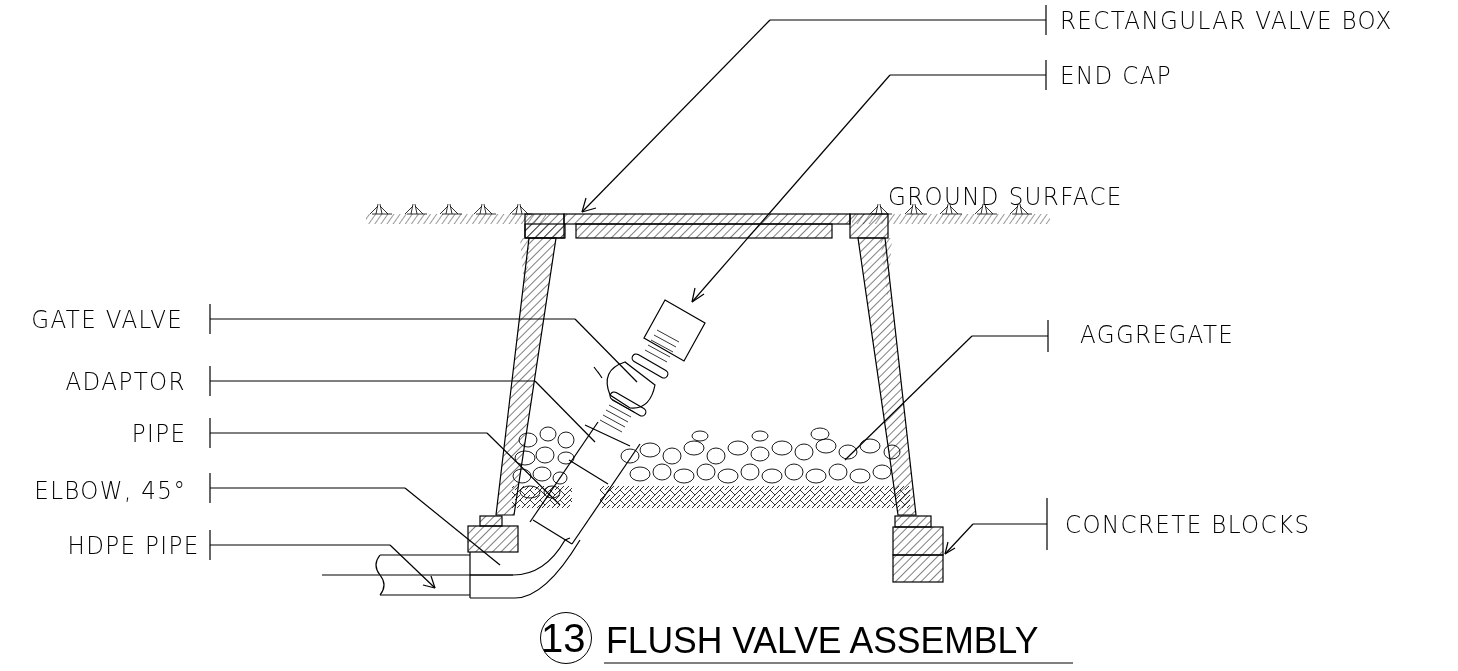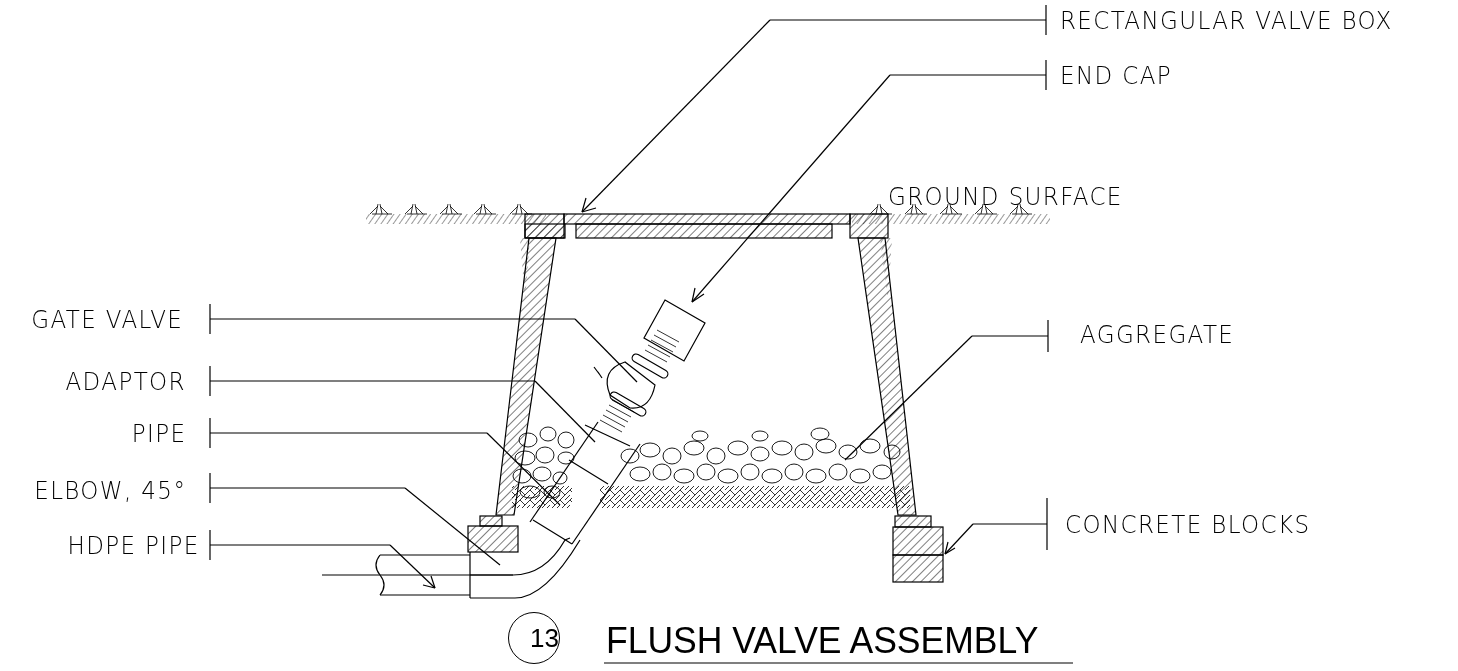--- a/index.html
+++ b/index.html
@@ -1,21 +1,21 @@
 <!DOCTYPE html>
 <html><head>
 <meta charset="utf-8">
 <style>
   html,body{margin:0;padding:0;background:#fff;}
   body{width:1458px;height:671px;position:relative;overflow:hidden;font-family:"Liberation Sans",sans-serif;color:#000;}
   svg{position:absolute;left:0;top:0;}
   .lbl{position:absolute;font-family:"DejaVu Sans",sans-serif;font-size:25px;letter-spacing:1.5px;font-weight:200;color:#000;white-space:nowrap;line-height:1;transform:scaleX(0.92);transform-origin:left center;}
   .lbl.r{transform-origin:right center;}
   .title{position:absolute;left:606px;top:622px;font-family:"Liberation Sans",sans-serif;font-size:37px;color:#000;white-space:nowrap;line-height:1;transform:scaleX(0.96);transform-origin:left top;}
-  .num{position:absolute;left:508px;top:612px;width:50px;height:50px;border:1px solid #000;border-radius:50%;font-family:"Liberation Sans",sans-serif;font-size:26px;display:flex;align-items:center;justify-content:flex-end;line-height:1;}
+  .num{position:absolute;left:540px;top:612px;width:50px;height:50px;border:1px solid #000;border-radius:50%;font-family:"Liberation Sans",sans-serif;font-size:40px;display:flex;align-items:center;justify-content:flex-start;line-height:1;}
 </style>
 </head>
 <body>
 
 <svg width="1458" height="671" viewBox="0 0 1458 671">
   <defs>
     <pattern id="hatch" patternUnits="userSpaceOnUse" width="6" height="6" patternTransform="rotate(45)">
       <line x1="0" y1="0" x2="0" y2="6" stroke="#000" stroke-width="1"></line>
     </pattern>
     <pattern id="cross" patternUnits="userSpaceOnUse" width="10" height="10">

